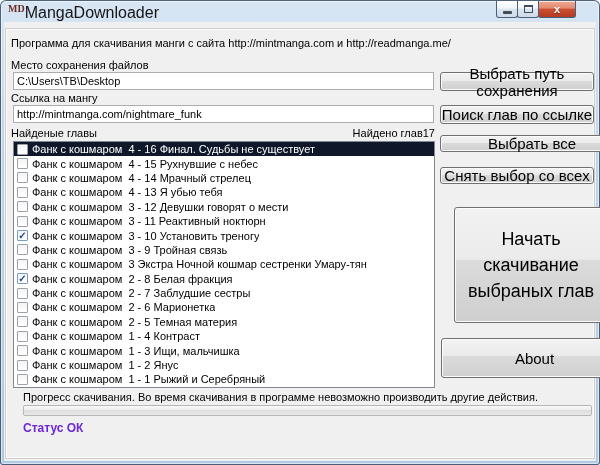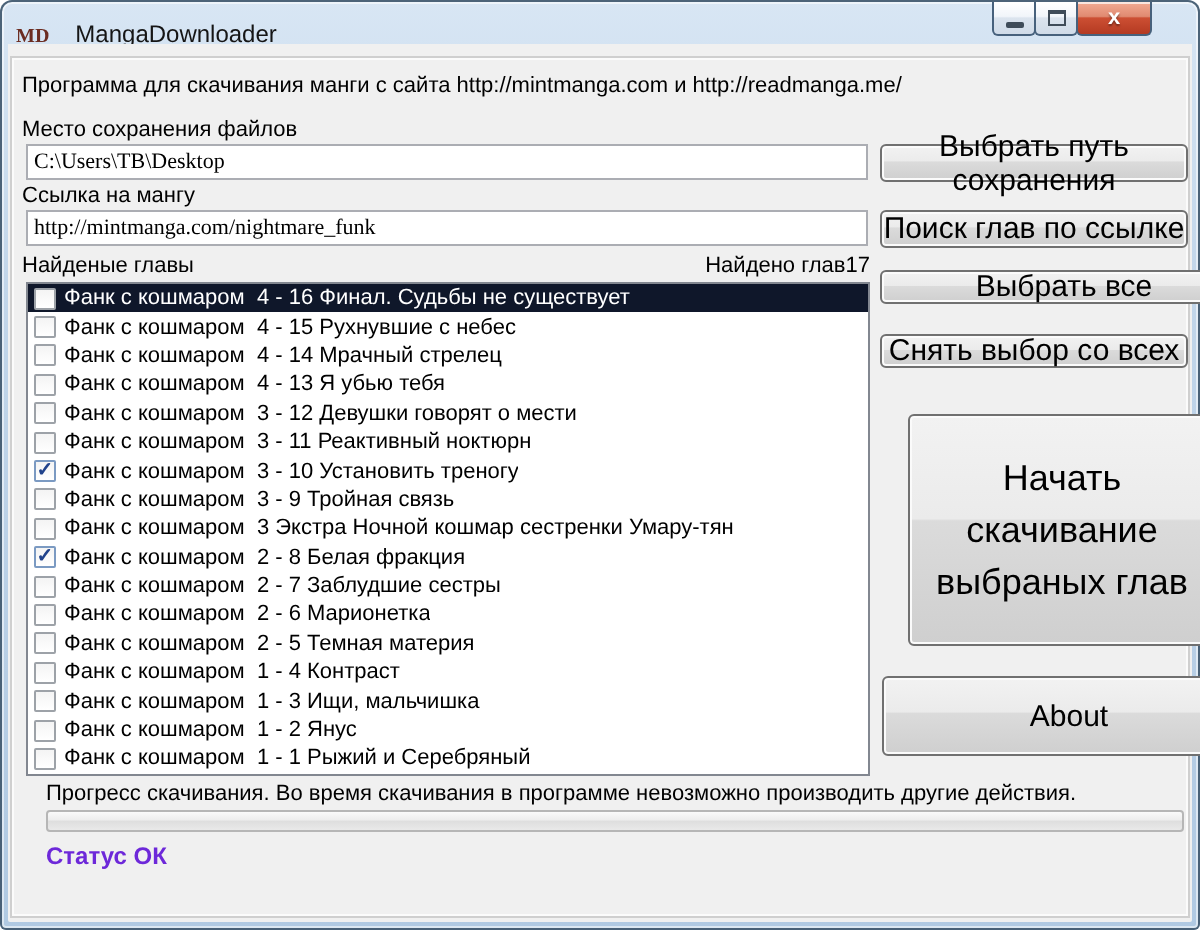--- a/index.html
+++ b/index.html
@@ -7,27 +7,27 @@
   .window {
     position:relative; width:600px; height:465px;
     font-family:"Liberation Sans", sans-serif;
     background:linear-gradient(to bottom,#d8e6f4 0%,#c2d6ea 30%,#b0c9e2 100%);
     border-radius:6px 6px 3px 3px;
     box-shadow: inset 0 0 0 1px rgba(35,62,88,.8), inset 0 0 0 2px rgba(255,255,255,.55);
     overflow:hidden;
   }
   .titlebar {
     position:absolute; left:2px; top:4px; right:2px; height:20px;
-    display:flex; align-items:flex-end; padding-left:6px;
+    display:flex; align-items:flex-start; padding-left:6px;
   }
   .app-icon {
     font-family:"Liberation Serif", serif; font-size:10px; font-weight:bold;
     color:#6b2c21; letter-spacing:0; line-height:10px;
   }
-  .title-text { font-size:12px; color:#151515; margin-left:13px;text-decoration:underline; }
+  .title-text { font-size:16px; color:#151515; margin-left:0; }
   .caption-buttons { position:absolute; top:1px; left:497px; display:flex; height:17px; }
   .cap-btn {
     border:1px solid #47617c; border-top:none; border-radius:0 0 3px 3px;
     display:flex; align-items:center; justify-content:center;
     box-shadow: inset 0 1px 0 rgba(255,255,255,.7);
     margin-left:-1px; cursor:default;
   }
   .cap-btn.min, .cap-btn.max {
     width:22px; background:linear-gradient(to bottom,#ffffff 0%,#f1f5fa 45%,#dbe4ee 50%,#d0dbe8 100%);
   }
@@ -41,21 +41,21 @@
     position:absolute; left:4px; top:22px; right:4px; bottom:4px;
     background:#f0f0f0; border-radius:0 0 1px 1px;
   }
   .panel {
     position:absolute; left:1px; top:6px; right:1px; bottom:2px;
     border:1px solid #cfcfcf; box-shadow: inset 0 0 0 1px #fbfbfb; background:#f0f0f0;
   }
   .lbl { position:absolute; font-size:11px; color:#000; white-space:pre; }
   .tbox {
     position:absolute; height:18px; border:1px solid #abadb3; background:#fff;
-    font-family:Liberation Serif, serif; font-size:11px; color:#000;
+    font-family:Liberation Sans, sans-serif; font-size:11px; color:#000;
     padding:1px 3px; outline:none;
   }
   .btn {
     position:absolute; border:1px solid #707070; border-radius:3px;
     background:linear-gradient(to bottom,#f2f2f2 0%,#ebebeb 45%,#dbdbdb 46%,#cfcfcf 100%);
     box-shadow: inset 0 0 0 1px #fbfbfb;
     font-size:15px; color:#000; display:flex; align-items:center; justify-content:center;
     text-align:center; cursor:default;
   }
   .btn.big { font-size:18px; line-height:26px; padding:2px; }

